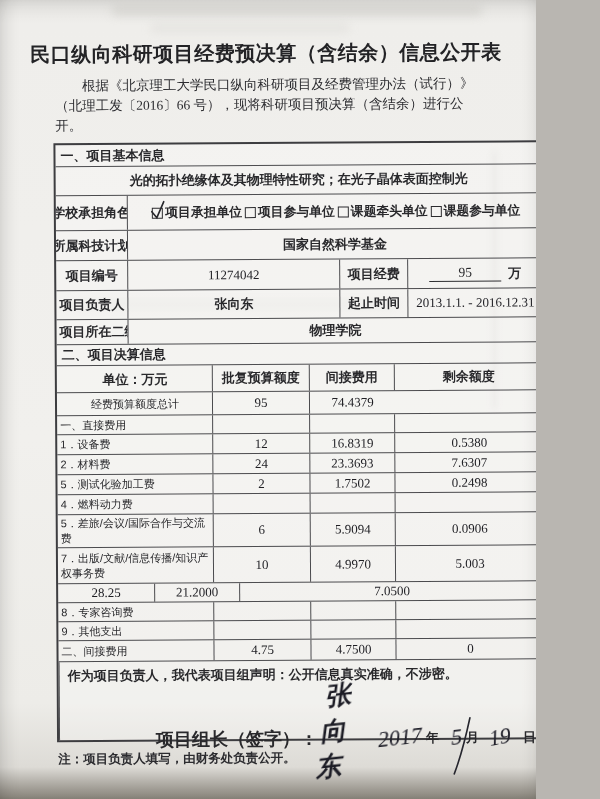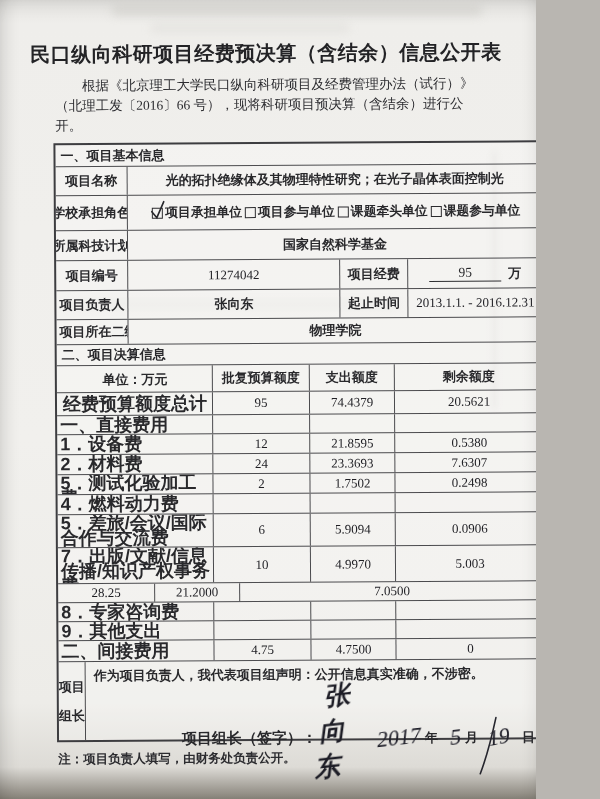--- a/index.html
+++ b/index.html
@@ -52,41 +52,41 @@
   .cell:last-child{border-right:none;}
   .cell.grow{flex:1;}
   .lbl{font-weight:bold;font-size:13px;white-space:nowrap;}
   .val{font-weight:bold;font-size:13px;}
   .sec{font-weight:bold;font-size:13px;align-items:center;display:flex;padding-left:5px;}
   .num{font-family:"Liberation Serif",serif;font-weight:normal;font-size:13px;color:#1f1f24;}
   .w72{width:72px;}
   .w212{width:212px;}
   .w68{width:68px;}
   .bname{width:156px;justify-content:flex-start;padding:1px 2px 1px 3px;
-         font-weight:bold;font-size:18px;line-height:15px;text-align:left;flex-wrap:wrap;}
+         font-weight:normal;font-size:11px;line-height:15px;text-align:left;flex-wrap:wrap;}
   .bname.center{justify-content:center;text-align:center;}
   .w97{width:97px;}
   .w85{width:85px;}
   .bhead{font-weight:bold;font-size:13px;}
   .score{display:inline-block;width:72px;text-align:center;border-bottom:1.2px solid #2e2e31;
          font-family:"Liberation Serif",serif;font-size:13.5px;line-height:16px;margin-right:7px;}
   .unit{font-weight:bold;font-size:13px;}
 
   
   .opts{display:flex;align-items:center;justify-content:center;flex:1;font-weight:bold;font-size:12.8px;white-space:nowrap;}
   .opt{display:inline-flex;align-items:center;text-align:right;}
   .box{width:9px;height:9px;border:1.3px solid #2b2b2e;display:inline-block;margin:0 2px 0 3px;position:relative;background:transparent;}
   .box svg{position:absolute;left:-4px;top:-9px;overflow:visible;}
 
   
   .sign-lbl{width:70px;flex-direction:column;justify-content:space-around;font-weight:bold;font-size:13px;padding:10px 0;}
   .sign-content{flex:1;display:block;overflow:visible;padding:5px 6px 2px 8px;}
   .decl{font-weight:bold;font-size:13px;line-height:17px;text-align:left;}
   .sign-line{display:flex;align-items:center;margin:10px 0 0 88px;position:relative;}
-  .sign-line .slabel{font-weight:bold;font-size:15px;white-space:nowrap;}
+  .sign-line .slabel{font-weight:bold;font-size:18px;white-space:nowrap;}
   .hand-name{
     font-size:26px;font-weight:bold;color:#1d1d26;letter-spacing:-4px;
     transform:rotate(-6deg) skewX(-14deg);display:inline-block;margin:-14px 0 0 4px;
     filter:blur(.2px);
   }
   .hand-num{
     font-family:"Liberation Serif",serif;font-size:22px;color:#20202a;
     display:inline-block;transform:rotate(-6deg) skewX(-12deg);filter:blur(.2px);
   }
   .d-year{margin-left:34px;}
@@ -111,21 +111,20 @@
     <h1 class="title">民口纵向科研项目经费预决算（含结余）信息公开表</h1>
     <p class="intro">根据《北京理工大学民口纵向科研项目及经费管理办法（试行）》（北理工发〔2016〕66 号），现将科研项目预决算（含结余）进行公开。</p>
 
     <div class="ftable">
 
       <div class="row" style="height:22px">
         <div class="sec" style="flex:1">一、项目基本信息</div>
       </div>
 
       <div class="row" style="height:29px">
-        <div class="cell lbl w72">项目名称</div>
         <div class="cell val grow">光的拓扑绝缘体及其物理特性研究；在光子晶体表面控制光</div>
       </div>
 
       <div class="row" style="height:35px">
         <div class="cell lbl w72">学校承担角色</div>
         <div class="cell grow">
           <div class="opts">
             <span class="opt">
               <span class="box">
                 <svg width="17" height="19" viewBox="0 0 17 19">
@@ -177,42 +176,41 @@
         <div class="cell val grow">物理学院</div>
       </div>
 
       <div class="row" style="height:21px">
         <div class="sec" style="flex:1">二、项目决算信息</div>
       </div>
 
       <div class="row" style="height:27px">
         <div class="cell bname center bhead">单位：万元</div>
         <div class="cell bhead w97">批复预算额度</div>
-        <div class="cell bhead w85">支出额度</div>
+        <div class="cell bhead w85">间接费用</div>
         <div class="cell bhead grow">剩余额度</div>
       </div>
 
       <div class="row" style="height:23px">
         <div class="cell bname center">经费预算额度总计</div>
         <div class="cell num w97">95</div>
         <div class="cell num w85">74.4379</div>
-        <div class="cell num grow">20.5621</div>
       </div>
 
       <div class="row" style="height:19px">
         <div class="cell bname">一、直接费用</div>
         <div class="cell num w97"></div>
         <div class="cell num w85"></div>
         <div class="cell num grow"></div>
       </div>
 
       <div class="row" style="height:20px">
         <div class="cell bname">1．设备费</div>
         <div class="cell num w97">12</div>
-        <div class="cell num w85">21.8595</div>
+        <div class="cell num w85">16.8319</div>
         <div class="cell num grow">0.5380</div>
       </div>
 
       <div class="row" style="height:20px">
         <div class="cell bname">2．材料费</div>
         <div class="cell num w97">24</div>
         <div class="cell num w85">23.3693</div>
         <div class="cell num grow">7.6307</div>
       </div>
 

